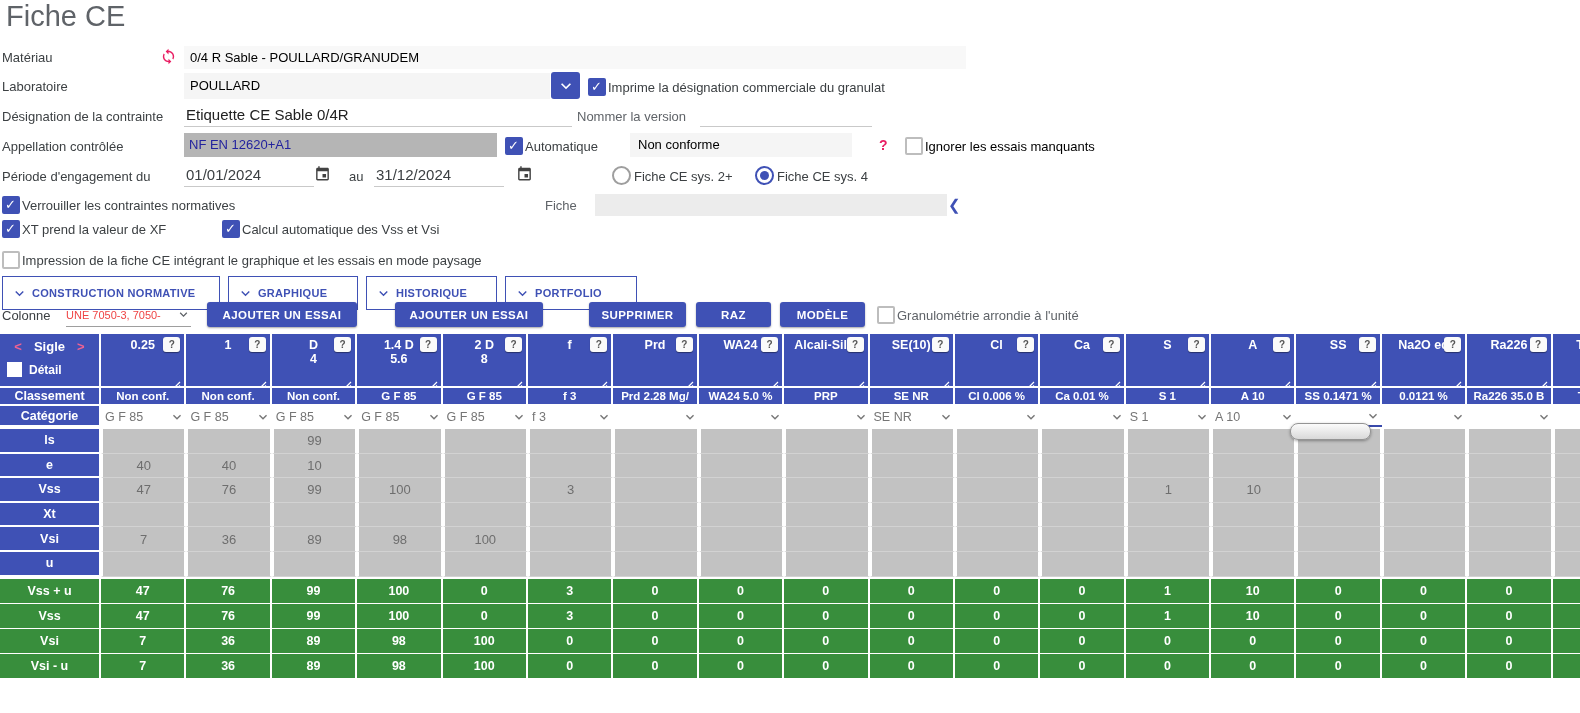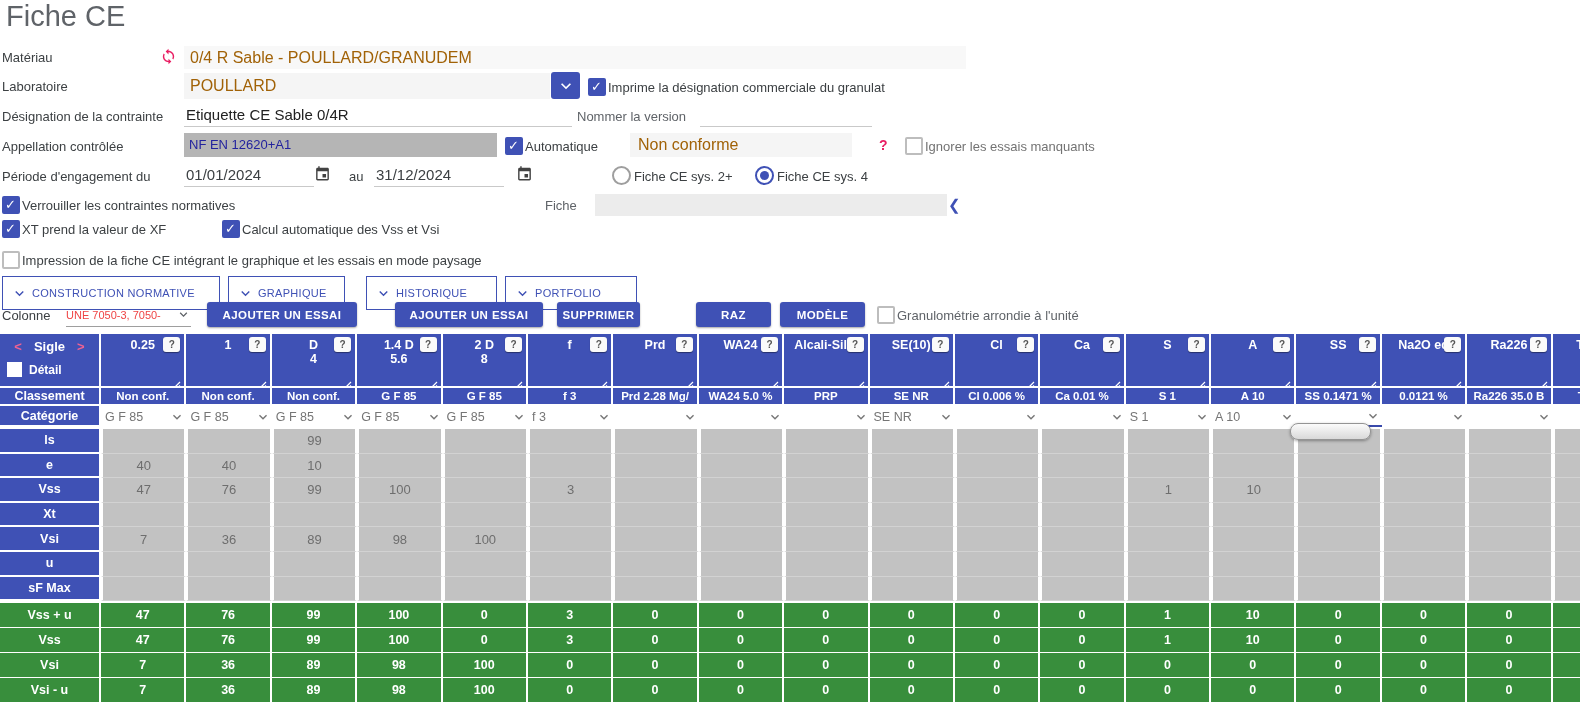--- a/index.html
+++ b/index.html
@@ -1,31 +1,31 @@
 <!DOCTYPE html>
 <html><head>
 <meta charset="utf-8">
 <style>
   html,body{margin:0;padding:0;width:1580px;height:713px;overflow:hidden;background:#fff;
     font-family:"Liberation Sans","DejaVu Sans",sans-serif;}
   .abs{position:absolute;}
   .page-title{left:6px;top:0px;font-size:29px;color:#5f6368;font-weight:400;}
   .flabel{font-size:13px;color:#3c4043;white-space:nowrap;}
-  .gray-input{background:#f5f5f5;color:#a16207;font-size:16px;box-sizing:border-box;padding-left:6px;white-space:nowrap;overflow:hidden;}
+  .gray-input{background:#f5f5f5;color:#000000;font-size:13px;box-sizing:border-box;padding-left:6px;white-space:nowrap;overflow:hidden;}
   .line-input{border-bottom:1px solid #c9c9c9;font-size:15px;color:#3c4043;box-sizing:border-box;padding-left:2px;white-space:nowrap;}
   .sel-bg{background:#b5b5b5;color:#23239e;font-weight:500;font-size:13px;box-sizing:border-box;padding-left:5px;white-space:nowrap;overflow:hidden;}
   .cb{width:14px;height:14px;border:2px solid #757575;border-radius:2px;display:inline-block;box-sizing:content-box;position:absolute;background:#fff;}
   .cb.checked{background:#3F51B5;border-color:#3F51B5;}
   .cb.checked::after{content:"✓";color:#fff;font-size:13px;font-weight:700;position:absolute;left:1px;top:-1px;}
   .radio{width:15px;height:15px;border:2px solid #9e9e9e;border-radius:50%;display:inline-block;position:absolute;}
   .radio.checked{border-color:#3F51B5;}
   .radio.checked::after{content:"";position:absolute;left:3px;top:3px;width:9px;height:9px;border-radius:50%;background:#3F51B5;}
   .help-red{color:#e91e63;font-weight:700;font-size:14px;}
   .outline-btn{display:flex;align-items:center;gap:4px;border:1px solid #3F51B5;background:#fff;color:#3F51B5;
-     font-weight:400;font-size:11px;letter-spacing:.3px;box-sizing:border-box;padding:16px 8px;height:22px;white-space:nowrap;}
+     font-weight:700;font-size:11px;letter-spacing:.3px;box-sizing:border-box;padding:16px 8px;height:22px;white-space:nowrap;}
   .fill-btn{display:flex;align-items:center;justify-content:center;background:#3F51B5;color:#fff;font-weight:700;
      font-size:11.5px;letter-spacing:.4px;border-radius:3px;height:25px;box-shadow:0 1px 2px rgba(0,0,0,.35);white-space:nowrap;}
   .dd-btn{background:#3F51B5;border-radius:3px;display:flex;align-items:center;justify-content:center;}
   .chevL{color:#3F51B5;font-size:15px;font-weight:700;}
 
   
   #ce-table{position:absolute;left:0;top:334px;width:1580px;overflow:hidden;}
   .trow{display:flex;}
   .cell{box-sizing:border-box;flex:none;position:relative;}
   .label-col{width:101px;}
@@ -90,21 +90,21 @@
 <span class="abs flabel" style="left:577px;top:109px;color:#5f6368;">Nommer la version</span>
 <span class="abs line-input" style="left:700px;top:103px;width:172px;height:24px;line-height:24px;"></span>
 
 <span class="abs flabel" style="left:2px;top:139px;">Appellation contrôlée</span>
 <span class="abs sel-bg" style="left:184px;top:133px;width:313px;height:24px;line-height:24px;">NF EN 12620+A1</span>
 <span class="abs cb checked" style="left:505px;top:137px;"></span>
 <span class="abs flabel" style="left:525px;top:139px;">Automatique</span>
 <span class="abs gray-input" style="left:630px;top:133px;width:222px;height:24px;line-height:24px;padding-left:8px;">Non conforme</span>
 <span class="abs help-red" style="left:879px;top:137px;">?</span>
 <span class="abs cb" style="left:905px;top:137px;background:#fff;border-color:#bdbdbd;"></span>
-<span class="abs flabel" style="left:925px;top:139px;color:#737373;">Ignorer les essais manquants</span>
+<span class="abs flabel" style="left:925px;top:139px;color:#000000;">Ignorer les essais manquants</span>
 
 <span class="abs flabel" style="left:2px;top:169px;">Période d'engagement du</span>
 <span class="abs line-input" style="left:184px;top:163px;width:130px;height:24px;line-height:24px;">01/01/2024</span>
 <span class="abs" style="left:314px;top:165px;">
   <svg width="17" height="18" viewBox="0 0 24 24" fill="#424242">
       <path d="M17 12h-5v5h5v-5zM16 1v2H8V1H6v2H5c-1.11 0-1.99.9-1.99 2L3 19c0 1.1.89 2 2 2h14c1.1 0 2-.9 2-2V5c0-1.1-.9-2-2-2h-1V3h-2zm3 18H5V8h14v11z"></path>
     </svg>
 </span>
 <span class="abs flabel" style="left:349px;top:169px;">au</span>
 <span class="abs line-input" style="left:374px;top:163px;width:130px;height:24px;line-height:24px;">31/12/2024</span>
@@ -131,21 +131,21 @@
 
 <span class="abs cb" style="left:2px;top:251px;background:#fff;border-color:#bdbdbd;"></span>
 <span class="abs flabel" style="left:22px;top:253px;">Impression de la fiche CE intégrant le graphique et les essais en mode paysage</span>
 
 <div class="abs outline-btn" style="left:2px;top:276px;width:218px;">
   <svg width="17" height="17" viewBox="0 0 24 24" fill="#3F51B5">
       <path d="M7.41 8.59 12 13.17l4.59-4.58L18 10l-6 6-6-6z"></path>
     </svg>
   <span>CONSTRUCTION NORMATIVE</span>
 </div>
-<div class="abs outline-btn" style="left:228px;top:276px;width:117px;">
+<div class="abs outline-btn" style="left:228px;top:276px;width:130px;">
   <svg width="17" height="17" viewBox="0 0 24 24" fill="#3F51B5">
       <path d="M7.41 8.59 12 13.17l4.59-4.58L18 10l-6 6-6-6z"></path>
     </svg>
   <span>GRAPHIQUE</span>
 </div>
 <div class="abs outline-btn" style="left:366px;top:276px;width:131px;">
   <svg width="17" height="17" viewBox="0 0 24 24" fill="#3F51B5">
       <path d="M7.41 8.59 12 13.17l4.59-4.58L18 10l-6 6-6-6z"></path>
     </svg>
   <span>HISTORIQUE</span>
@@ -159,21 +159,21 @@
 
 <span class="abs flabel" style="left:2px;top:308px;">Colonne</span>
 <div class="abs" style="left:66px;top:303px;width:125px;height:23px;border-bottom:1px solid #9e9e9e;display:flex;align-items:center;justify-content:space-between;">
   <span style="font-size:11px;color:#ef4444;white-space:nowrap;overflow:hidden;">UNE 7050-3, 7050-</span>
   <svg width="15" height="15" viewBox="0 0 24 24" fill="#5f6368" style="flex:none">
       <path d="M7.41 8.59 12 13.17l4.59-4.58L18 10l-6 6-6-6z"></path>
     </svg>
 </div>
 <div class="abs fill-btn" style="left:207px;top:302px;width:150px;">AJOUTER UN ESSAI</div>
 <div class="abs fill-btn" style="left:395px;top:302px;width:148px;">AJOUTER UN ESSAI</div>
-<div class="abs fill-btn" style="left:557px;top:302px;width:83px;">SUPPRIMER</div>
+<div class="abs fill-btn" style="left:589px;top:302px;width:97px;">SUPPRIMER</div>
 <div class="abs fill-btn" style="left:696px;top:302px;width:75px;">RAZ</div>
 <div class="abs fill-btn" style="left:780px;top:302px;width:85px;">MODÈLE</div>
 <span class="abs cb" style="left:877px;top:306px;background:#fff;border-color:#bdbdbd;"></span>
 <span class="abs flabel" style="left:897px;top:308px;color:#5f6368;">Granulométrie arrondie à l'unité</span>
 
 <div id="ce-table">
     <div class="trow thead">
       <div class="cell label-col corner-cell">
         <div class="sigle-line">
           <span class="sigle-arrow">&lt;</span>
@@ -559,41 +559,20 @@
       <div class="cell col-cell gray-cell"></div>
       <div class="cell col-cell gray-cell"></div>
       <div class="cell col-cell gray-cell"></div>
       <div class="cell col-cell gray-cell"></div>
       <div class="cell col-cell gray-cell"></div>
       <div class="cell col-cell gray-cell"></div>
       <div class="cell col-cell gray-cell"></div>
       <div class="cell col-cell gray-cell"></div>
       <div class="cell col-cell gray-cell"></div>
     </div>
-    <div class="trow trow-data">
-      <div class="cell label-col blue">sF Max</div>
-      <div class="cell col-cell gray-cell"></div>
-      <div class="cell col-cell gray-cell"></div>
-      <div class="cell col-cell gray-cell"></div>
-      <div class="cell col-cell gray-cell"></div>
-      <div class="cell col-cell gray-cell"></div>
-      <div class="cell col-cell gray-cell"></div>
-      <div class="cell col-cell gray-cell"></div>
-      <div class="cell col-cell gray-cell"></div>
-      <div class="cell col-cell gray-cell"></div>
-      <div class="cell col-cell gray-cell"></div>
-      <div class="cell col-cell gray-cell"></div>
-      <div class="cell col-cell gray-cell"></div>
-      <div class="cell col-cell gray-cell"></div>
-      <div class="cell col-cell gray-cell"></div>
-      <div class="cell col-cell gray-cell"></div>
-      <div class="cell col-cell gray-cell"></div>
-      <div class="cell col-cell gray-cell"></div>
-      <div class="cell col-cell gray-cell"></div>
-    </div>
     <div style="height: 2px;"></div>
     <div class="trow trow-sum">
       <div class="cell label-col green">Vss + u</div>
       <div class="cell col-cell green">47</div>
       <div class="cell col-cell green">76</div>
       <div class="cell col-cell green">99</div>
       <div class="cell col-cell green">100</div>
       <div class="cell col-cell green">0</div>
       <div class="cell col-cell green">3</div>
       <div class="cell col-cell green">0</div>

